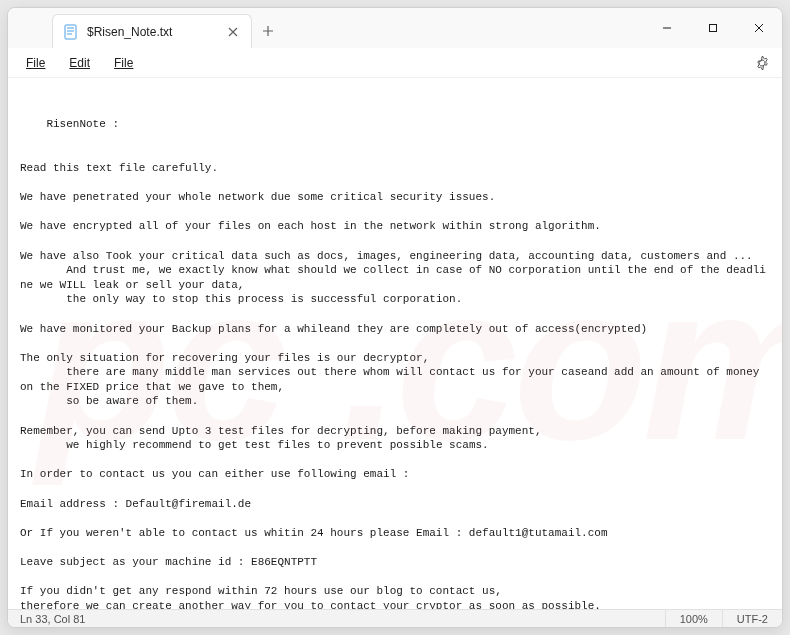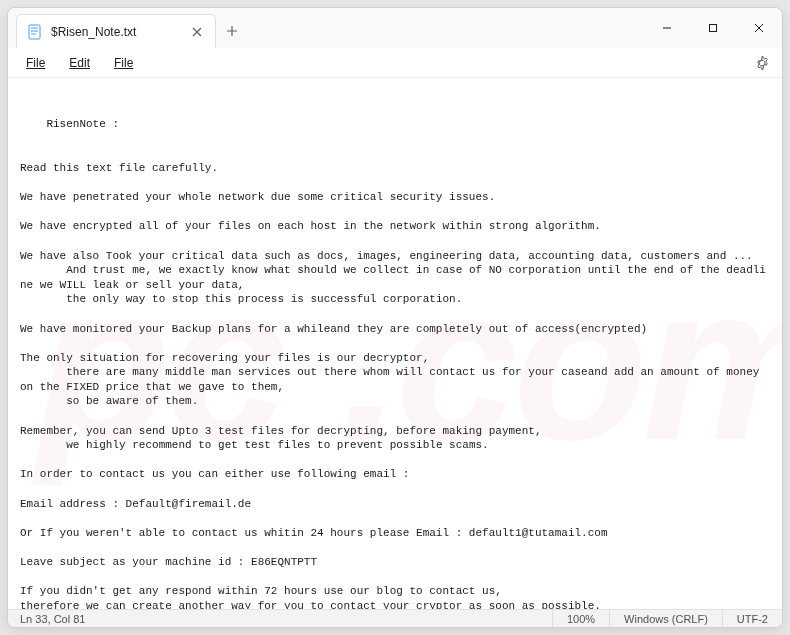--- a/index.html
+++ b/index.html
@@ -29,20 +29,21 @@
   height: 40px;
   background: #f9f9f9;
   display: flex;
   align-items: stretch;
 }
 .tab-strip {
   display: flex;
   align-items: flex-end;
   padding-left: 8px;
   flex: 1;
+  margin-left: 36px;
 }
 .tab {
   display: flex;
   align-items: center;
   gap: 8px;
   background: #ffffff;
   border: 1px solid #e0e0e0;
   border-bottom: none;
   border-radius: 6px 6px 0 0;
   padding: 6px 10px 6px 10px;
@@ -244,17 +245,16 @@
 Leave subject as your machine id : E86EQNTPTT
 
 If you didn't get any respond within 72 hours use our blog to contact us,
 therefore we can create another way for you to contact your cryptor as soon as possible.
 TOR BLOG : http://o6pi3u67zyag73ligtsupin5rjkxpfrbofwoxnhimpgpfttxqu7lsuyd.onion</span>
   </div>
 
   <div class="statusbar">
     <div class="status-left">Ln 33, Col 81</div>
     <div class="status-cell">100%</div>
-    <div class="status-cell">Windows (CRLF)</div>
     <div class="status-cell">UTF-2</div>
   </div>
 
 </div>
 
 </body></html>

